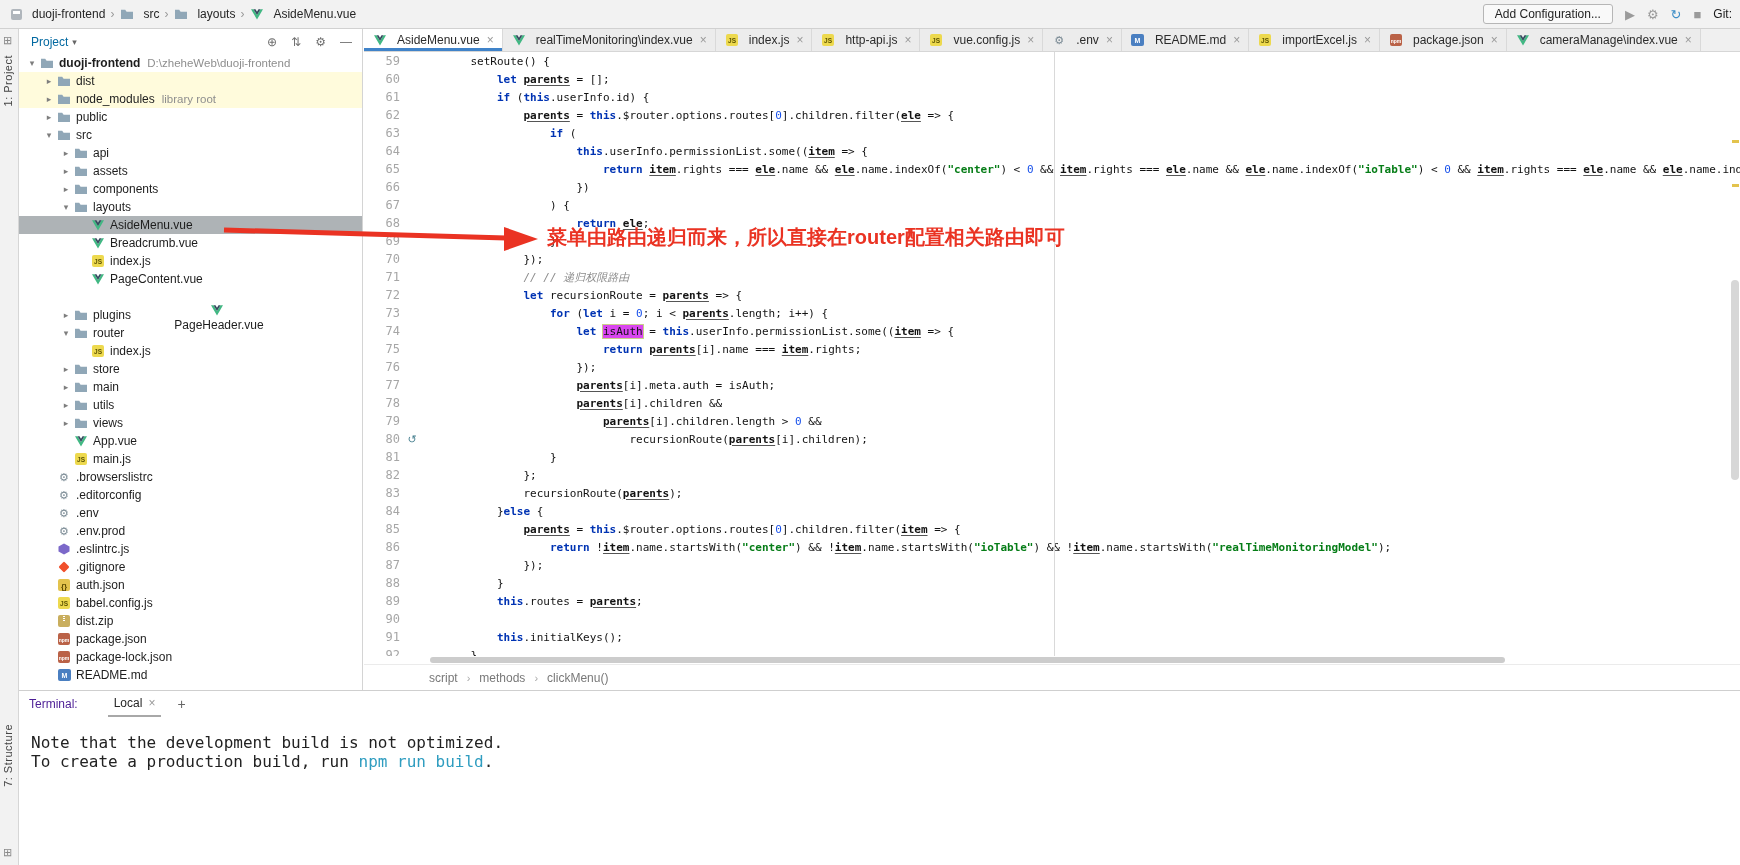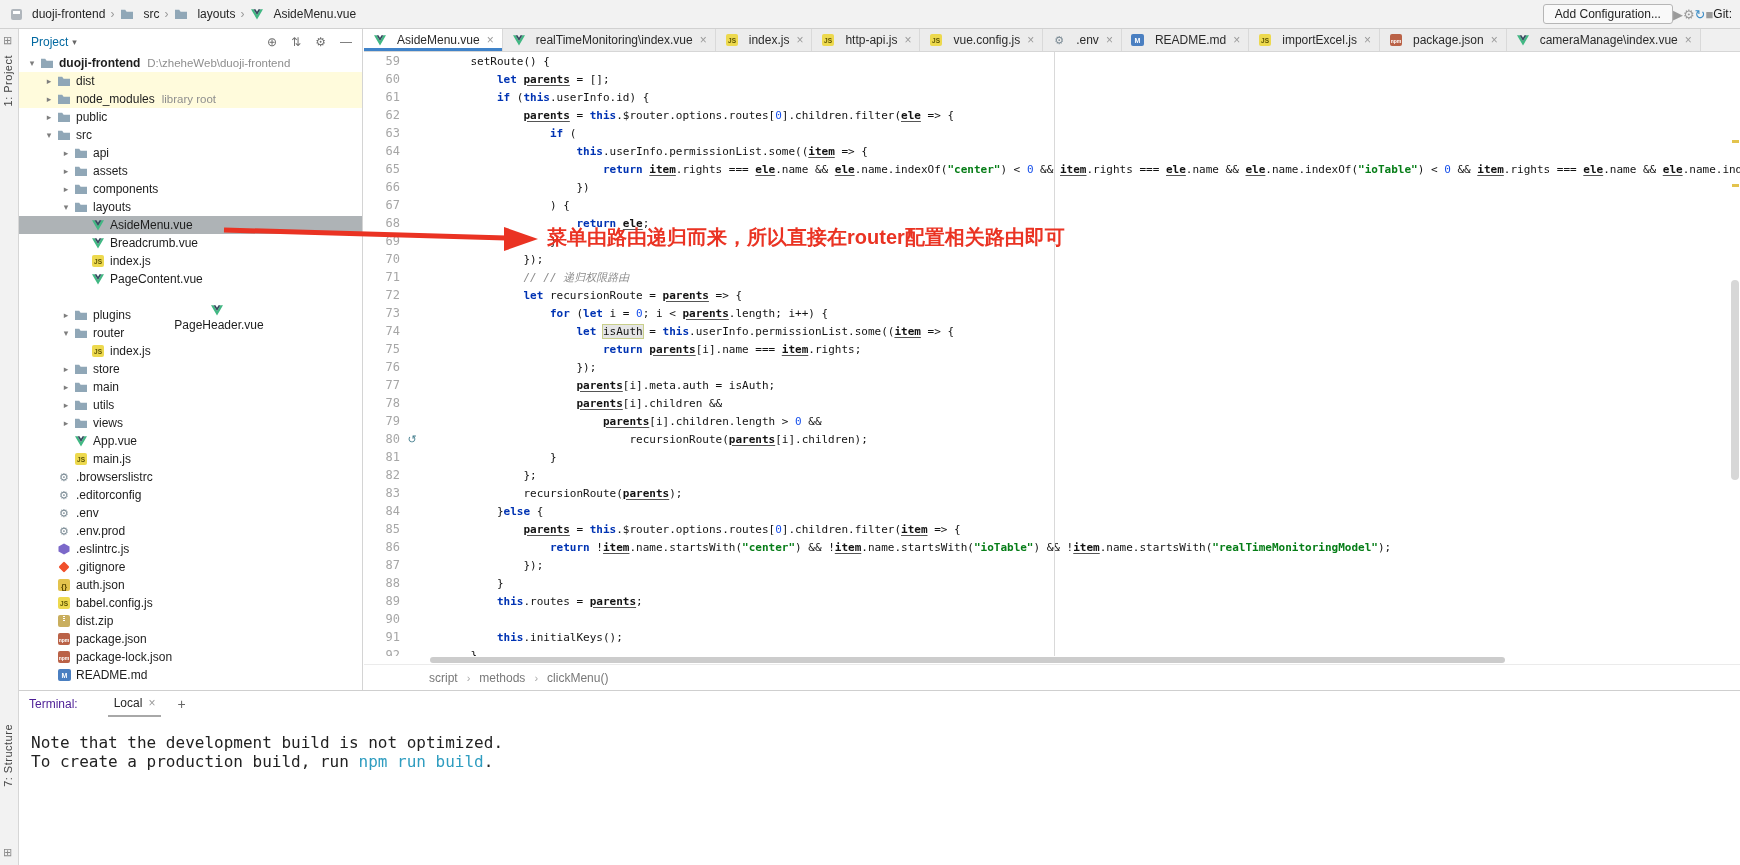--- a/index.html
+++ b/index.html
@@ -9,21 +9,21 @@
     background:#fff; font-family:"Liberation Sans", sans-serif; font-size:12px; color:#262626;
   }
   .mono { font-family:"DejaVu Sans Mono","Liberation Mono",monospace; }
 
   
   #topbar { position:absolute; left:0; top:0; width:1740px; height:29px;
     background:#f2f2f2; border-bottom:1px solid #d1d1d1; display:flex; align-items:center; z-index:5;}
   #tb-crumbs { display:flex; align-items:center; gap:5px; padding-left:8px; }
   .crumb { display:inline-flex; align-items:center; gap:4px; color:#262626; }
   .crumb-sep { color:#9a9a9a; font-size:12px; }
-  #tb-right { margin-left:auto; display:flex; align-items:center; padding-right:8px; }
+  #tb-right { margin-left:auto; display:flex; align-items:center; gap:12px; padding-right:8px; }
   #add-config { border:1px solid #b6b6b6; border-radius:3px; background:#f9f9f9;
     font-size:12px; padding:2px 11px; color:#1f1f1f; font-family:"Liberation Sans",sans-serif; }
   .tb-icon { font-size:13px; color:#9a9a9a; line-height:1; }
   .tb-icon.blue { color:#3e8ec7; }
   #git-label { color:#1a1a1a; }
 
   
   #left-strip { position:absolute; left:0; top:29px; width:19px; height:836px;
     background:#f2f2f2; border-right:1px solid #d6d6d6; z-index:4; }
   .vlabel { writing-mode:vertical-rl; transform:rotate(180deg); font-size:11px; color:#444; letter-spacing:.5px; }
@@ -63,21 +63,21 @@
   .cl { display:flex; height:18px; align-items:center; }
   .ln { flex:0 0 40px; text-align:right; color:#a6a6a6; font-size:12px; padding-right:4px;
     font-family:"DejaVu Sans Mono","Liberation Mono",monospace; }
   .lg { flex:0 0 16px; text-align:center; }
   .ct { white-space:pre; font-size:11px; color:#121212; margin-left:24px; }
   .tk-k { color:#0033b3; font-weight:bold; }
   .tk-s { color:#067d17; font-weight:bold; }
   .tk-n { color:#1750eb; }
   .tk-c { color:#8c8c8c; font-style:italic; }
   .tk-u { font-weight:bold; text-decoration:underline; text-decoration-color:#555; text-underline-offset:2px;margin-top:30px; }
-  .tk-hl { background:#e5e5e5; outline:1px solid #c9cf8a; }
+  .tk-hl { background:#d946ef; outline:1px solid #c9cf8a; }
 
   #vscroll-thumb { position:absolute; right:1px; top:228px; width:8px; height:200px; background:#d7d7d7; border-radius:4px; }
   .stripe-mark { position:absolute; right:1px; width:7px; height:3px; background:#e3c34d; }
   #hscroll { position:absolute; left:430px; top:657px; width:1075px; height:6px; background:#cccccc; border-radius:3px; z-index:3; }
 
   #editor-bc { position:absolute; left:364px; top:664px; right:0; height:26px; background:#fff;
     border-top:1px solid #ebebeb; display:flex; align-items:center; gap:9px; padding-left:65px;
     font-size:12px; color:#787878; }
   .ebc-sep { color:#a8a8a8; font-size:11px; }
 

